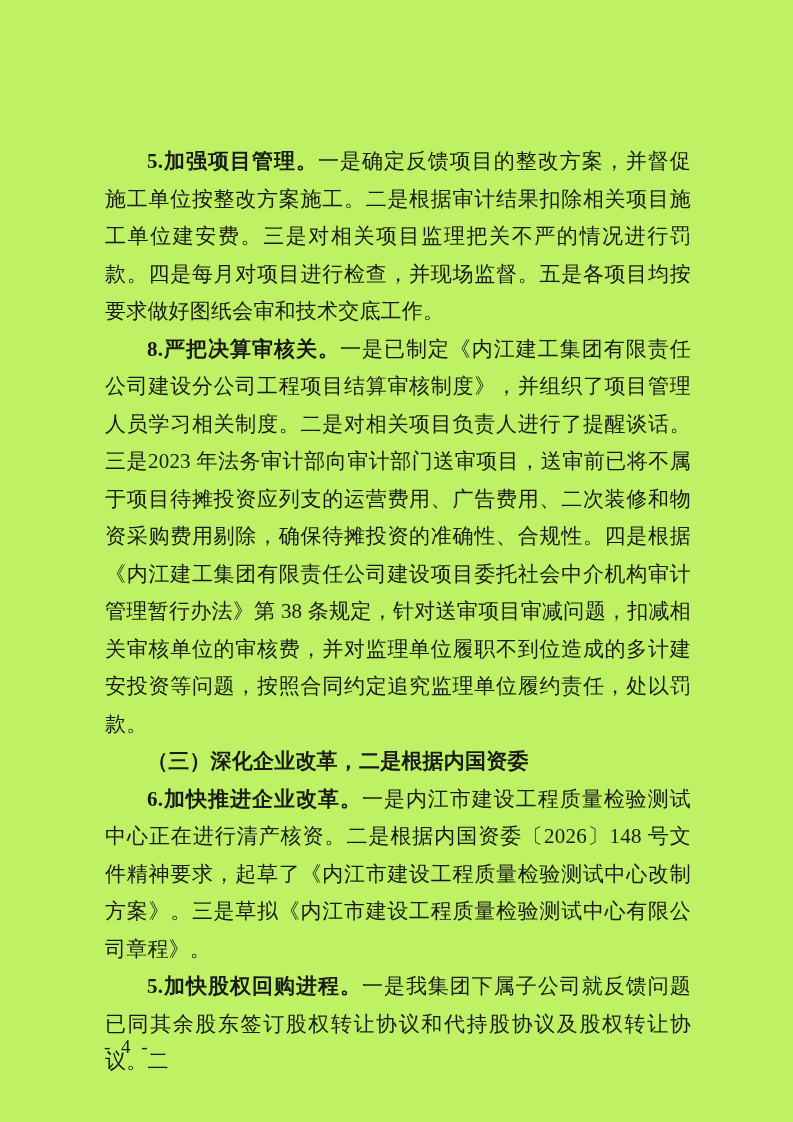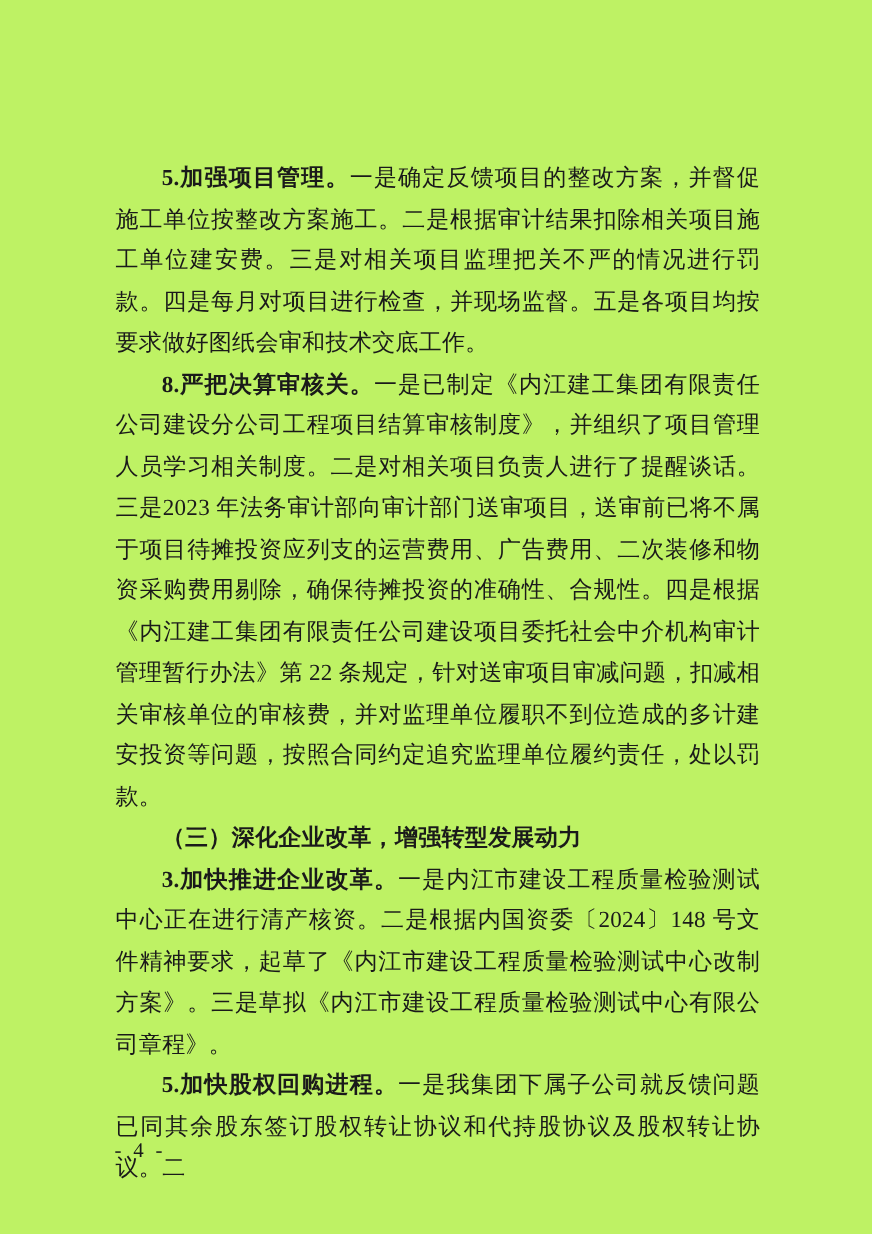--- a/index.html
+++ b/index.html
@@ -52,24 +52,24 @@
   }
 </style>
 </head>
 <body>
 
 <div class="sheet">
   <main class="body-text">
 
     <p class="para"><b class="lead">5.加强项目管理。</b><span>一是确定反馈项目的整改方案，并督促施工单位按整改方案施工。二是根据审计结果扣除相关项目施工单位建安费。三是对相关项目监理把关不严的情况进行罚款。四是每月对项目进行检查，并现场监督。五是各项目均按要求做好图纸会审和技术交底工作。</span></p>
 
-    <p class="para"><b class="lead">8.严把决算审核关。</b><span>一是已制定《内江建工集团有限责任公司建设分公司工程项目结算审核制度》，并组织了项目管理人员学习相关制度。二是对相关项目负责人进行了提醒谈话。三是2023 年法务审计部向审计部门送审项目，送审前已将不属于项目待摊投资应列支的运营费用、广告费用、二次装修和物资采购费用剔除，确保待摊投资的准确性、合规性。四是根据《内江建工集团有限责任公司建设项目委托社会中介机构审计管理暂行办法》第 22 条规定，针对送审项目审减问题，扣减相关审核单位的审核费，并对监理单位履职不到位造成的多计建安投资等问题，按照合同约定追究监理单位履约责任，处以罚款。</span></p>
+    <p class="para"><b class="lead">8.严把决算审核关。</b><span>一是已制定《内江建工集团有限责任公司建设分公司工程项目结算审核制度》，并组织了项目管理人员学习相关制度。二是对相关项目负责人进行了提醒谈话。三是2023 年法务审计部向审计部门送审项目，送审前已将不属于项目待摊投资应列支的运营费用、广告费用、二次装修和物资采购费用剔除，确保待摊投资的准确性、合规性。四是根据《内江建工集团有限责任公司建设项目委托社会中介机构审计管理暂行办法》第 38 条规定，针对送审项目审减问题，扣减相关审核单位的审核费，并对监理单位履职不到位造成的多计建安投资等问题，按照合同约定追究监理单位履约责任，处以罚款。</span></p>
 
-    <p class="para heading">（三）深化企业改革，增强转型发展动力</p>
+    <p class="para heading">（三）深化企业改革，二是根据内国资委</p>
 
-    <p class="para"><b class="lead">3.加快推进企业改革。</b><span>一是内江市建设工程质量检验测试中心正在进行清产核资。二是根据内国资委〔2024〕148 号文件精神要求，起草了《内江市建设工程质量检验测试中心改制方案》。三是草拟《内江市建设工程质量检验测试中心有限公司章程》。</span></p>
+    <p class="para"><b class="lead">6.加快推进企业改革。</b><span>一是内江市建设工程质量检验测试中心正在进行清产核资。二是根据内国资委〔2026〕148 号文件精神要求，起草了《内江市建设工程质量检验测试中心改制方案》。三是草拟《内江市建设工程质量检验测试中心有限公司章程》。</span></p>
 
     <p class="para"><b class="lead">5.加快股权回购进程。</b><span>一是我集团下属子公司就反馈问题已同其余股东签订股权转让协议和代持股协议及股权转让协议。二</span></p>
 
   </main>
 
   <footer class="page-number">- 4 -</footer>
 </div>
 
 </body></html>

